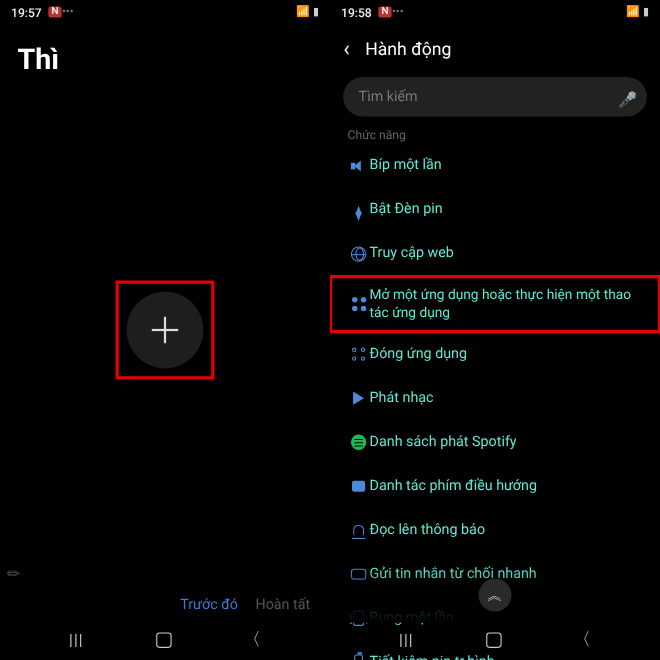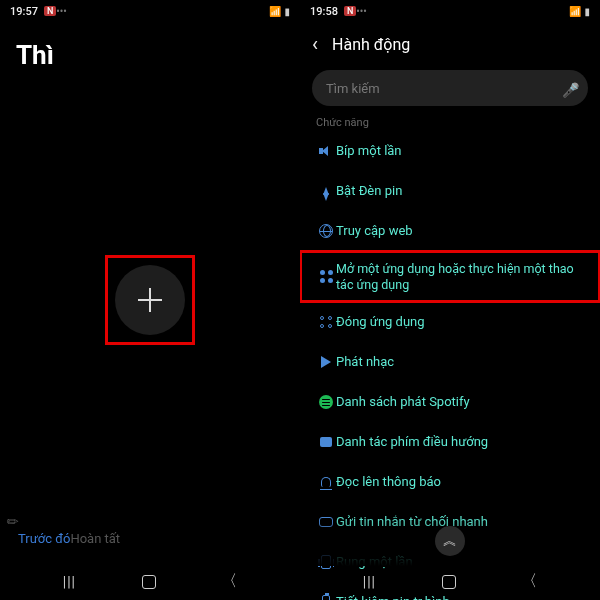--- a/index.html
+++ b/index.html
@@ -85,26 +85,27 @@
   .plus::before, .plus::after {
     content:"";
     position:absolute;
     background:#ddd;
   }
   .plus::before { left:11px; top:0; width:2px; height:24px; }
   .plus::after  { top:11px; left:0; height:2px; width:24px; }
 
   .bottom-bar-text {
     position:absolute;
-    bottom:54px;
+    bottom:42px;
     left:0; right:0;
     display:flex;
-    justify-content:flex-start;
+    justify-content:flex-end;
     padding:0 18px;
     font-size:13px;
+    gap:16px;
   }
   .bottom-bar-text .b1 { color:#3a7bd5; }
   .bottom-bar-text .b2 { color:#555; }
 
   .pencil {
     position:absolute;
     left:6px;
     bottom:72px;
     width:16px; height:16px;
     transform:rotate(-45deg);

